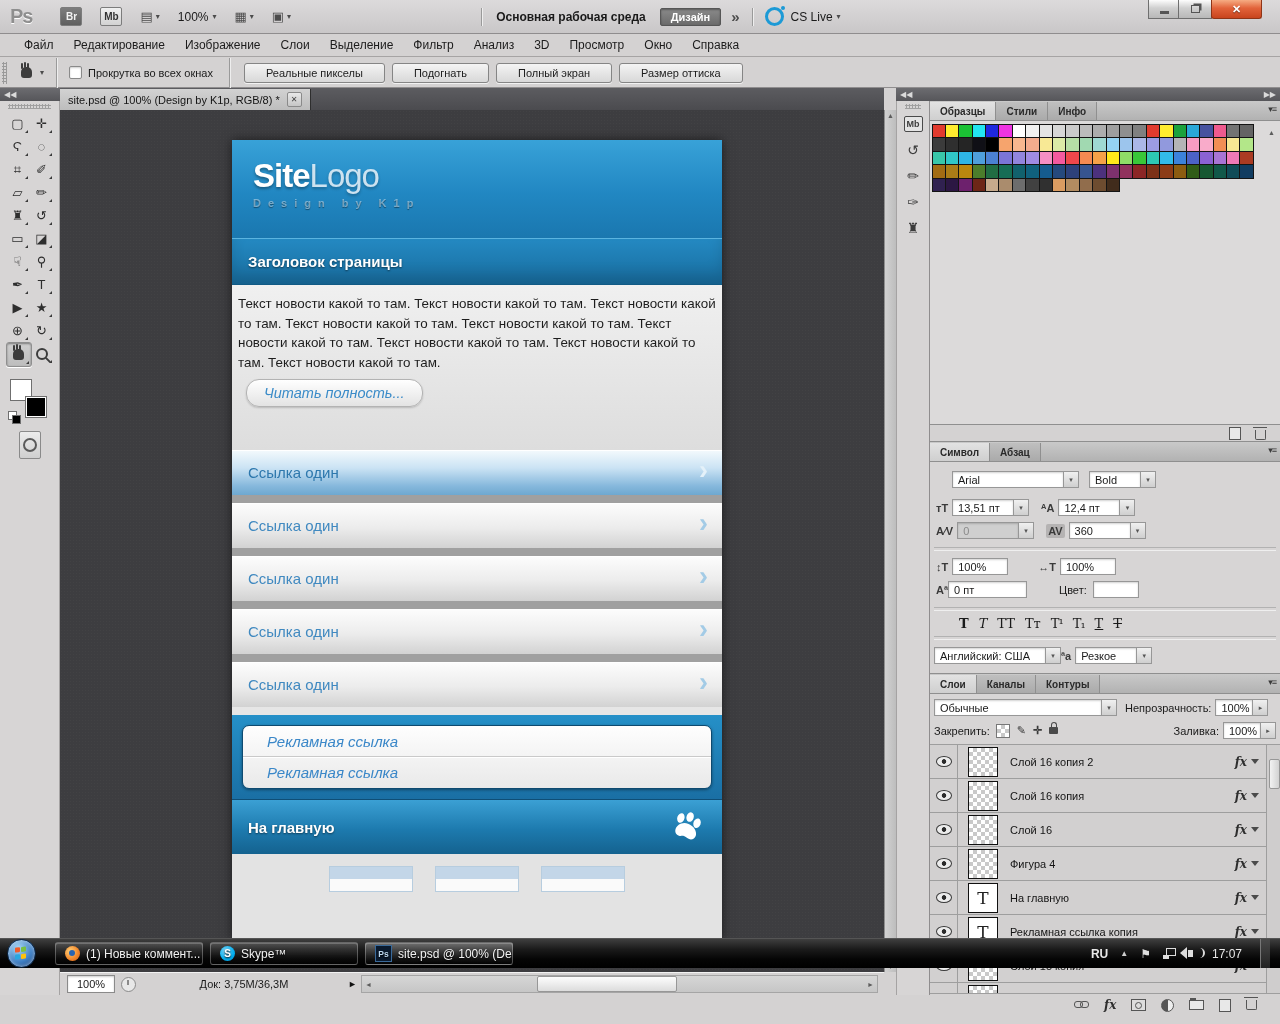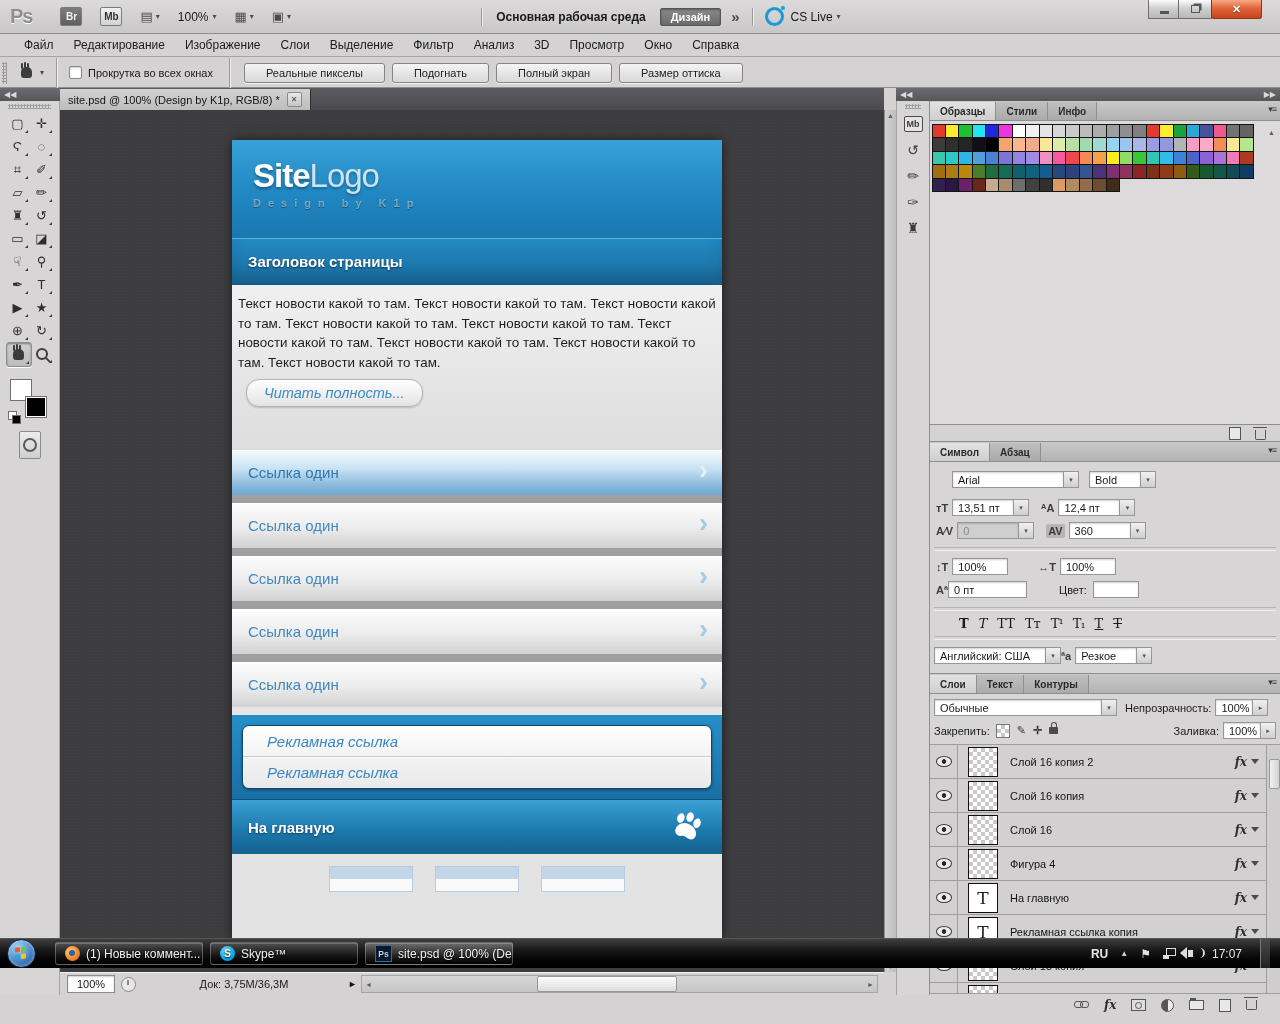--- a/index.html
+++ b/index.html
@@ -673,21 +673,21 @@
         <span class="cicon" style="">ªa</span>
         <span class="fld" style="width:62px;margin-left:4px;">Резкое</span>
           <span class="dd">▾</span>
       </div>
       <div style="height:1px;background:#8f8f8f;"></div>
     </div>
 
     <div style="position:relative;">
       <div class="ptabbar">
           <div class="ptab active">Слои</div>
-          <div class="ptab">Текст</div>
+          <div class="ptab">Каналы</div>
           <div class="ptab">Контуры</div>
         </div>
       <span class="pmenu" style="position:absolute;right:4px;top:3px;">▾≡</span>
       <div class="row" style="margin:5px 4px 0;">
         <span class="fld" style="width:168px;">Обычные</span>
           <span class="dd">▾</span>
         <span style="margin-left:8px;">Непрозрачность:</span>
         <span class="fld" style="width:38px;margin-left:4px;">100%</span>
         <span class="dd" style="font-size:7px;">▸</span>
       </div>

